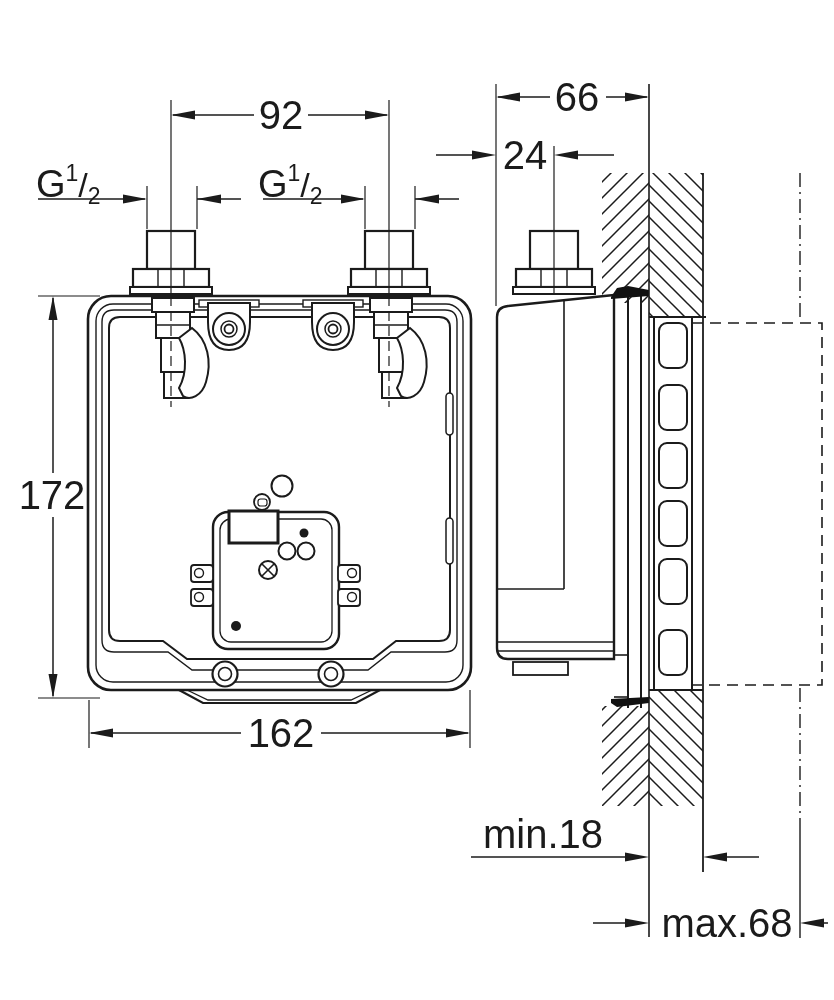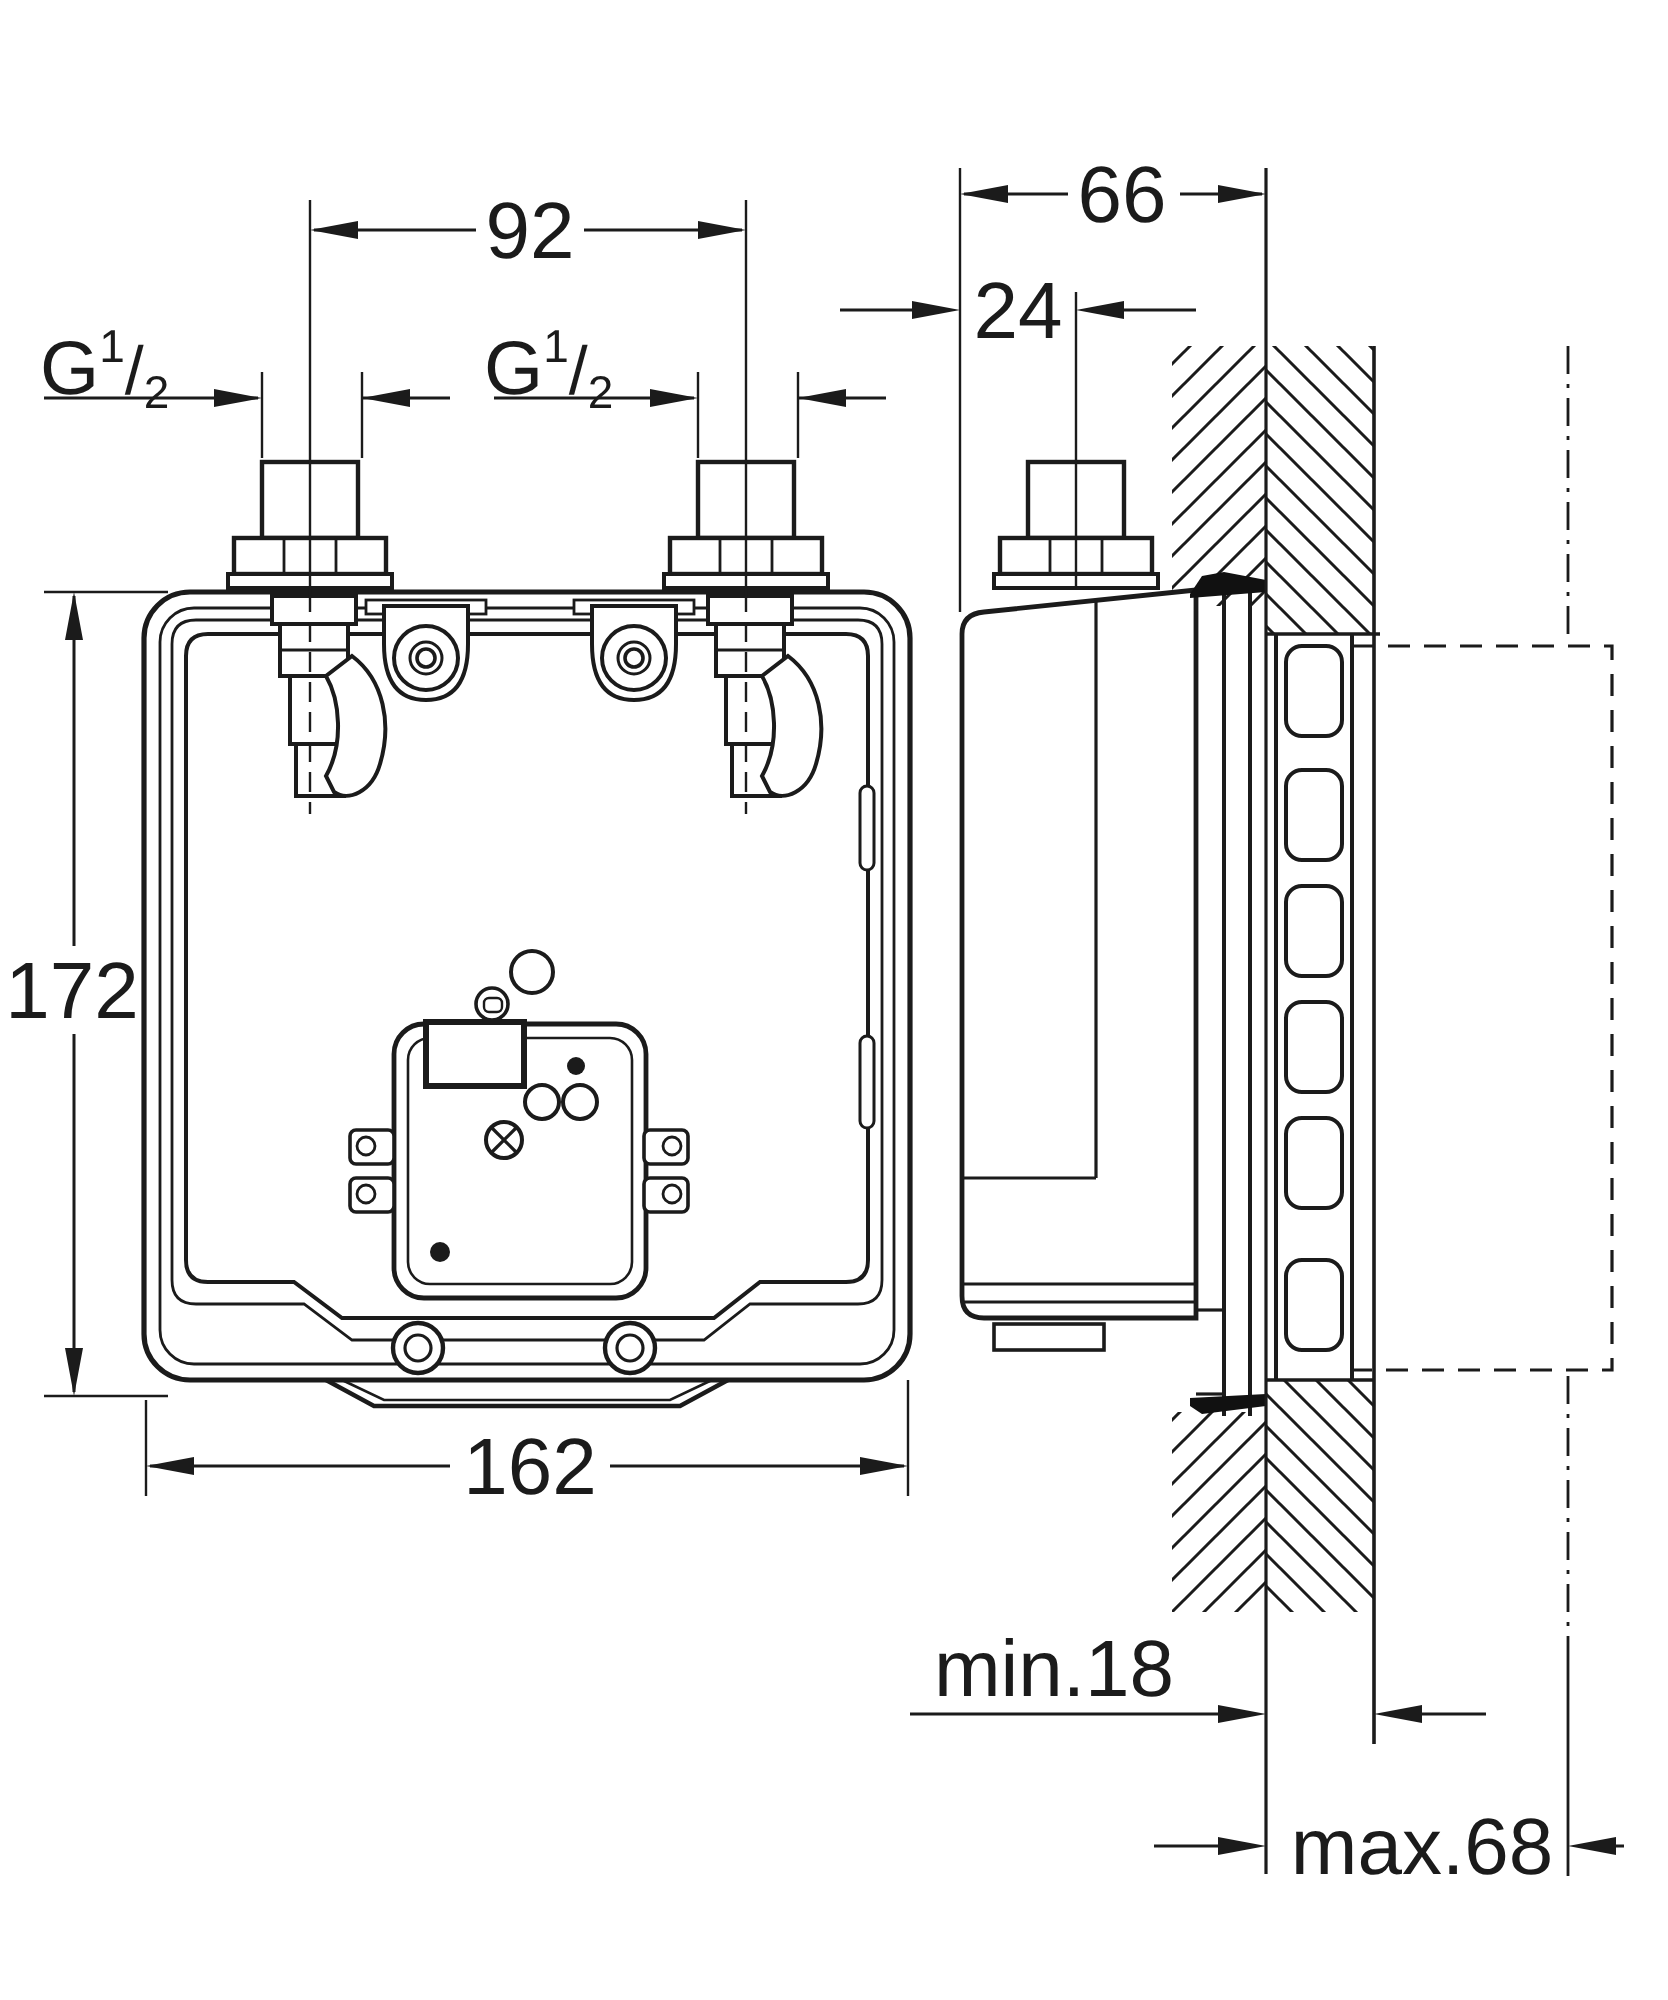--- a/index.html
+++ b/index.html
@@ -1,16 +1,16 @@
 <!DOCTYPE html>
 <html><head>
 <meta charset="utf-8">
 <style>
   html,body{margin:0;padding:0;background:#ffffff;}
-  .canvas{position:relative;width:812px;height:1000px;background:#ffffff;overflow:hidden;}
+  .canvas{position:relative;width:812px;height:1000px;background:#ffffff;overflow:hidden;padding-left:16px;}
   svg{display:block;}
   text{font-family:"Liberation Sans","DejaVu Sans",sans-serif;fill:#1b1b1b;}
   .dimnum{font-size:40px;}
   .thread-label{font-size:38px;}
 </style>
 </head>
 <body>
 
 <div class="canvas">
 <svg width="834" height="1000" viewBox="0 0 834 1000">

